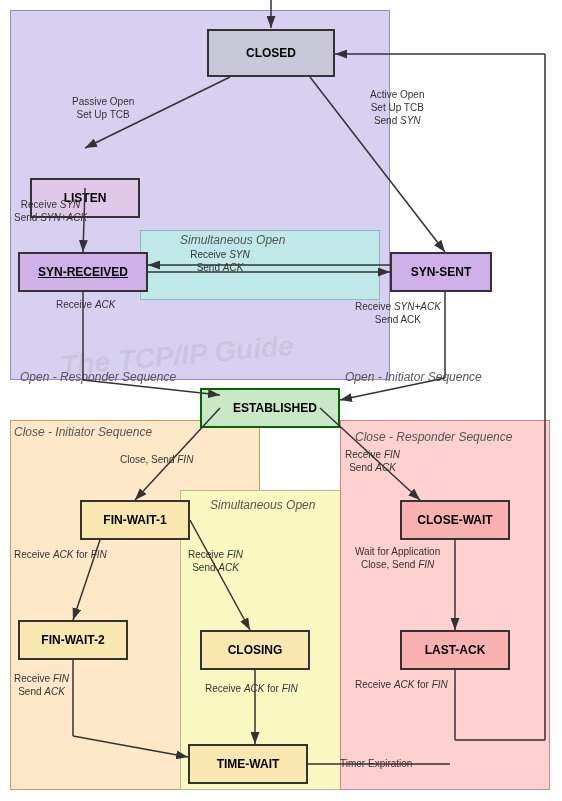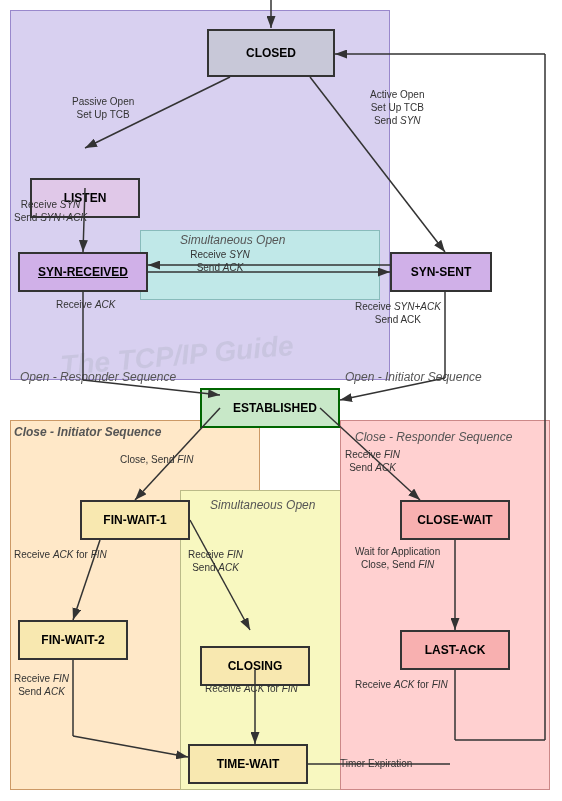--- a/index.html
+++ b/index.html
@@ -136,21 +136,21 @@
   </div>
 
   <div class="state-box state-finwait" style="left:80px; top:500px; width:110px; height:40px;">
     <span>FIN-WAIT-1</span>
   </div>
 
   <div class="state-box state-finwait" style="left:18px; top:620px; width:110px; height:40px;">
     <span>FIN-WAIT-2</span>
   </div>
 
-  <div class="state-box state-closing-box" style="left:200px; top:646px; width:110px; height:40px;">
+  <div class="state-box state-closing-box" style="left:200px; top:630px; width:110px; height:40px;">
     <span>CLOSING</span>
   </div>
 
   <div class="state-box state-closewait" style="left:400px; top:500px; width:110px; height:40px;">
     <span>CLOSE-WAIT</span>
   </div>
 
   <div class="state-box state-lastack" style="left:400px; top:630px; width:110px; height:40px;">
     <span>LAST-ACK</span>
   </div>
@@ -188,21 +188,21 @@
   </div>
 
   <div class="label sequence" style="left:20px; top:370px;">
     <i>Open - Responder Sequence</i>
   </div>
 
   <div class="label sequence" style="left:345px; top:370px;">
     <i>Open - Initiator Sequence</i>
   </div>
 
-  <div class="label sequence" style="left:14px; top:425px;font-weight:bold;">
+  <div class="label sequence" style="left:14px; top:425px;">
     <i>Close - Initiator Sequence</i>
   </div>
 
   <div class="label sequence" style="left:355px; top:430px;">
     <i>Close - Responder Sequence</i>
   </div>
 
   <div class="label" style="left:120px; top:453px;">
     Close, Send <i>FIN</i>
   </div>

